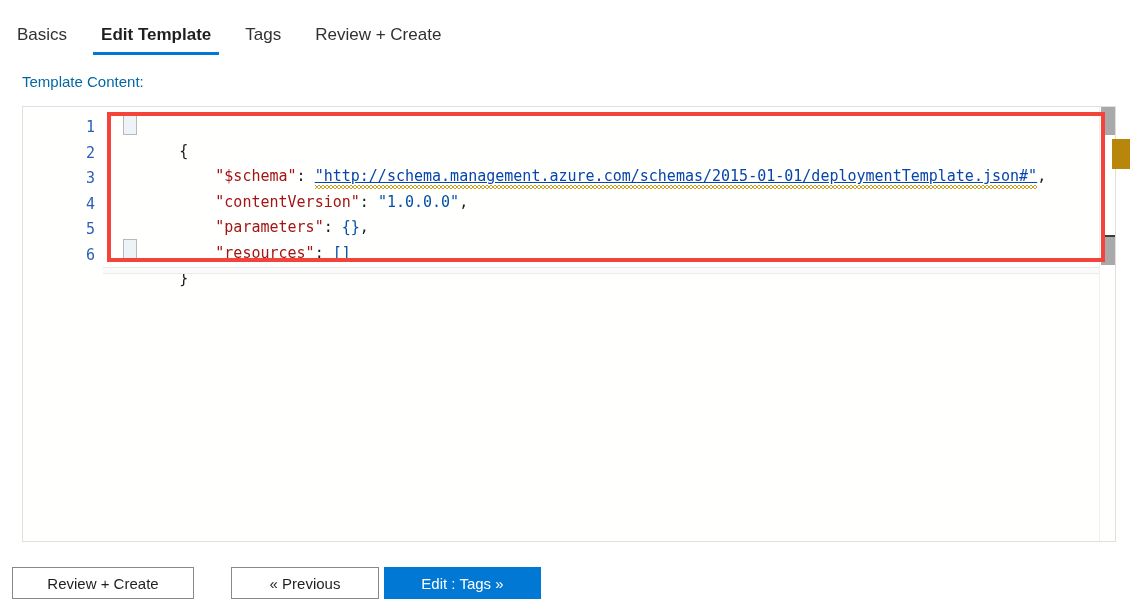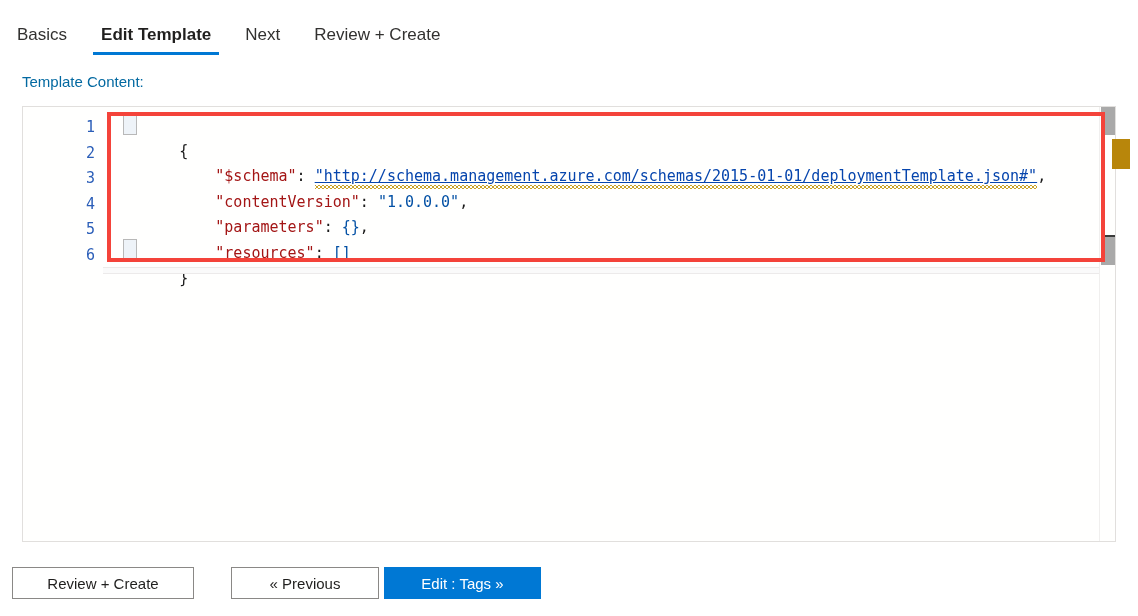--- a/index.html
+++ b/index.html
@@ -253,21 +253,21 @@
 
 <div class="tabbar">
   <div class="tab">
     <span>Basics</span>
   </div>
   <div class="tab active">
     <span>Edit Template</span>
     <span class="tab-underline"></span>
   </div>
   <div class="tab">
-    <span>Next</span>
+    <span>Tags</span>
   </div>
   <div class="tab">
     <span>Review + Create</span>
   </div>
 </div>
 
 <div class="content-label">Template Content:</div>
 
 <div class="editor-panel">
 

